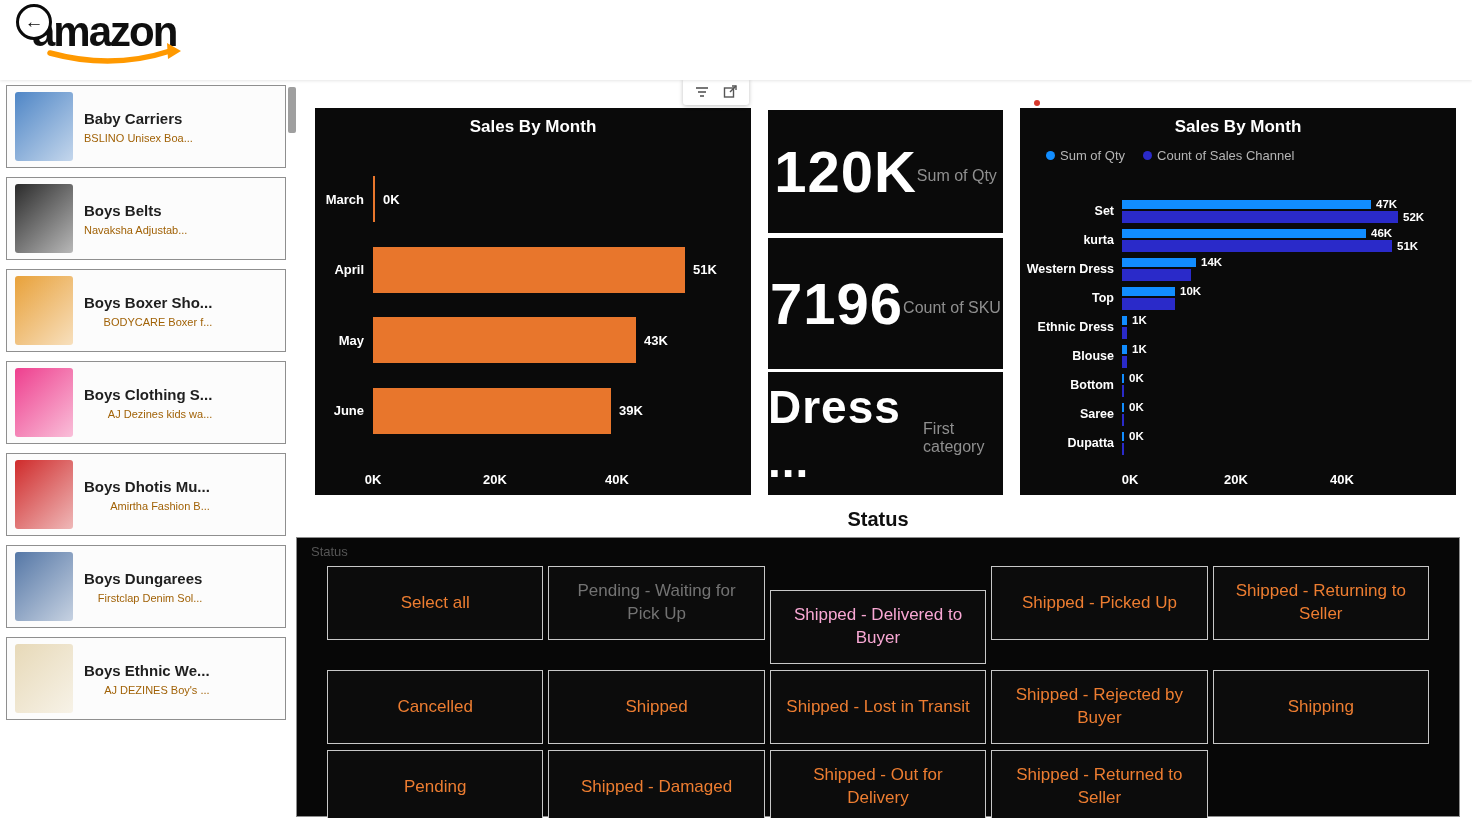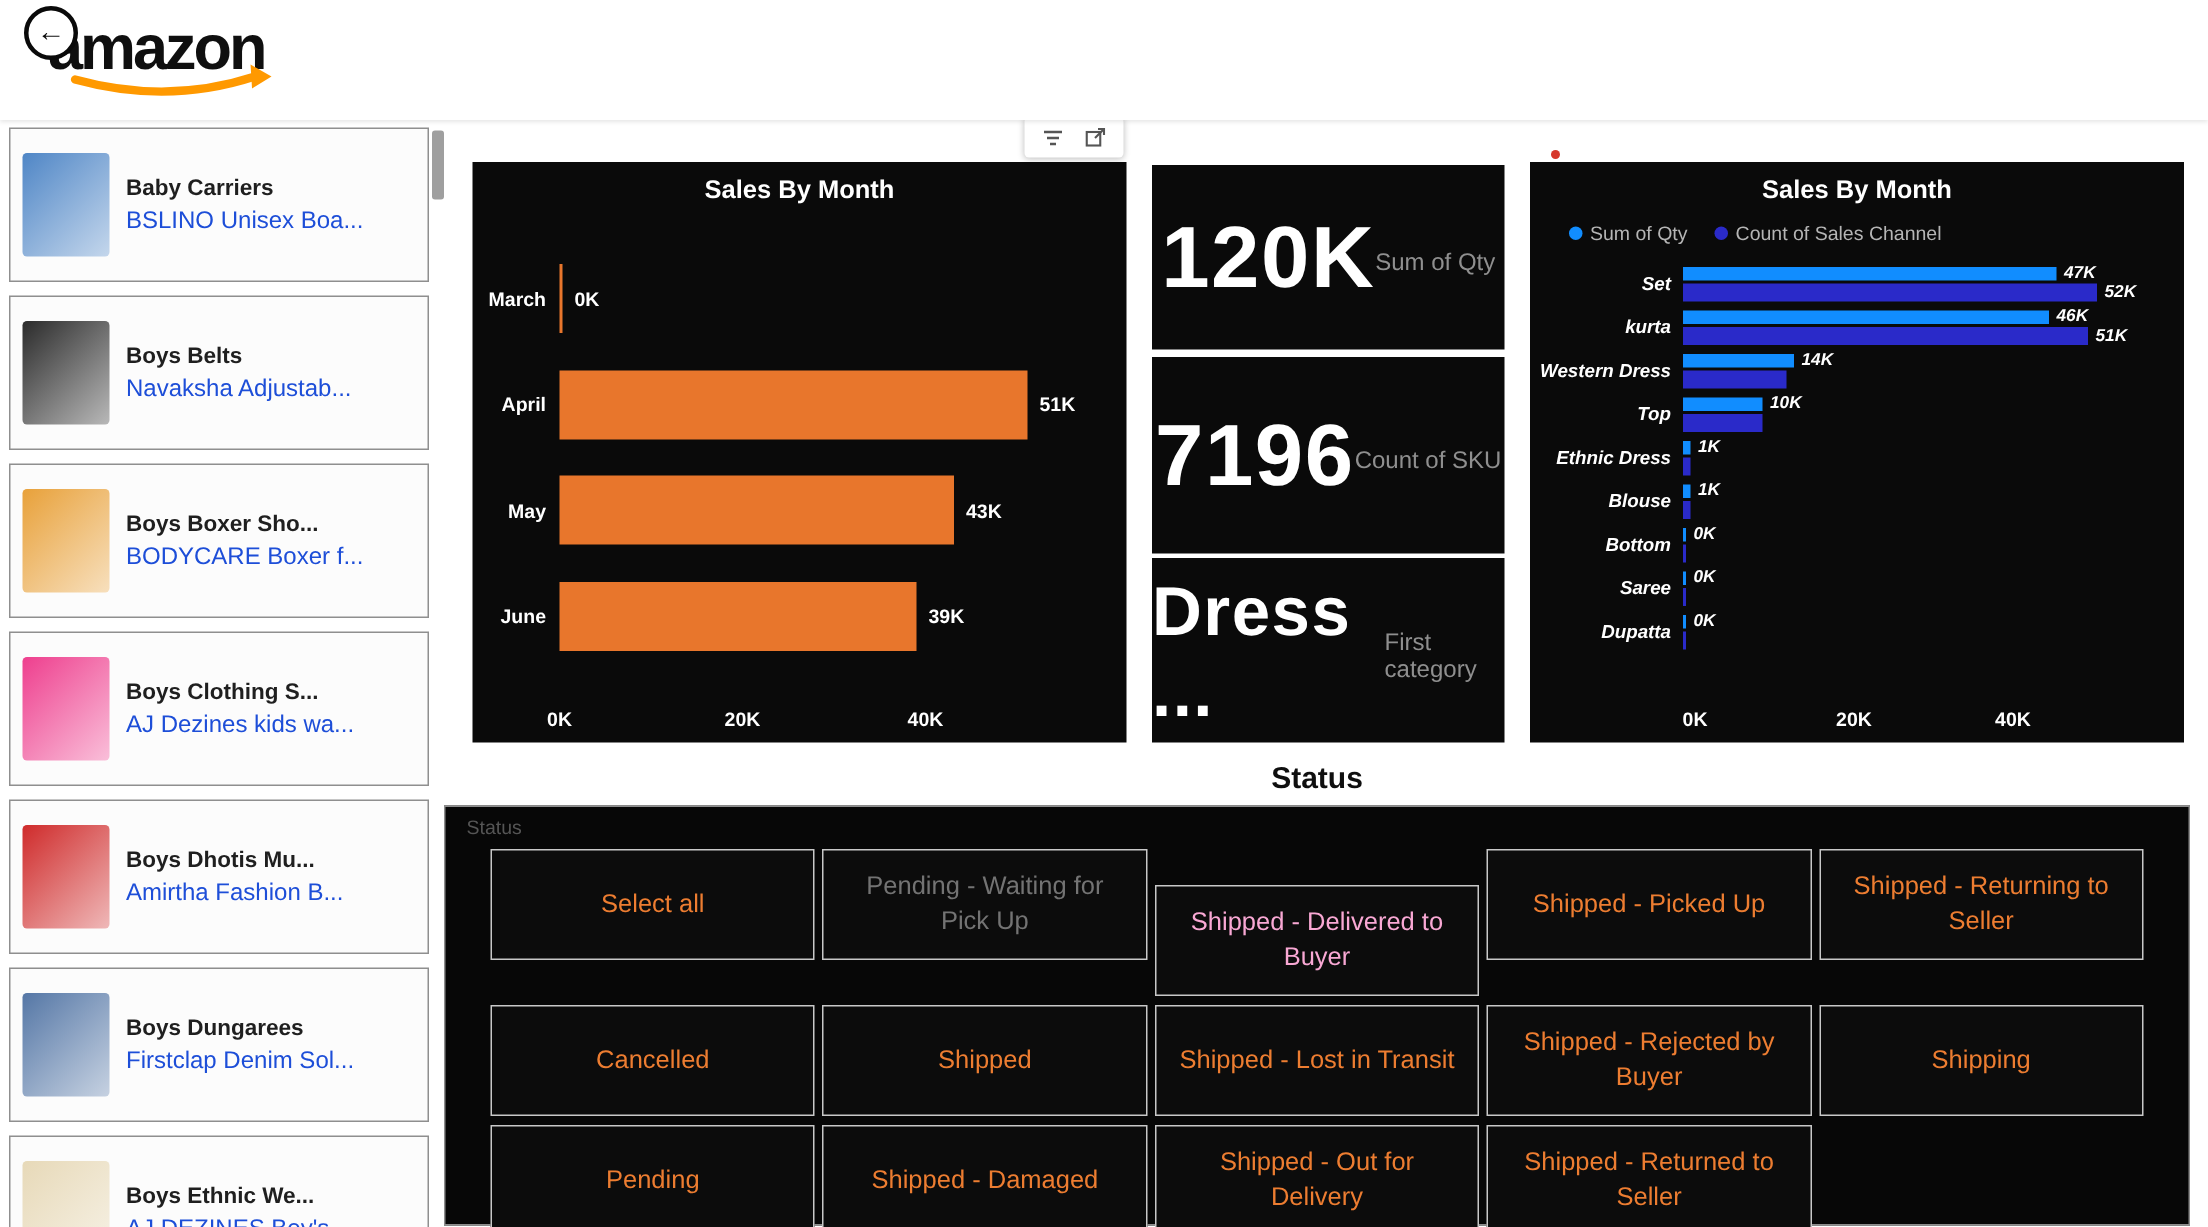--- a/index.html
+++ b/index.html
@@ -14,24 +14,24 @@
   .search-box input { border:none; outline:none; flex:1; font-size:13px; color:#444; font-family:inherit; background:transparent; }
   .search-box input::placeholder { color:#9f9f9f; }
   .sicon { display:flex; align-items:center; justify-content:center; width:22px; height:22px; color:#a8a8a8; cursor:pointer; }
   .clear-x { font-size:17px; color:#b5b5b5; margin-left:8px; }
   .nav-btn { position:absolute; background:#fff; border-radius:9px; display:flex; align-items:center; justify-content:center; font-weight:bold; font-size:17px; color:#111; cursor:pointer; }
   .nav-overview { left:950px; top:12px; width:230px; height:48px; border:2px solid #2f7df6; box-shadow:0 0 12px 3px rgba(43,123,255,.75); }
   .nav-product { left:1203px; top:14px; width:224px; height:46px; border:2px solid #8badf0; box-shadow:0 0 12px 3px rgba(236,130,130,.55); }
 
   
   .sidebar { position:absolute; left:6px; top:85px; width:280px; }
-  .card { height:103px; margin-bottom:9px; border:1px solid #8f8f8f; background:#fcfcfc; display:flex; align-items:center; padding:6px 8px; gap:11px; cursor:pointer; }
+  .card { height:83px; margin-bottom:9px; border:1px solid #8f8f8f; background:#fcfcfc; display:flex; align-items:center; padding:6px 8px; gap:11px; cursor:pointer; }
   .thumb { width:58px; height:69px; border-radius:3px; flex:0 0 auto; }
   .ctitle { font-size:15px; font-weight:bold; color:#1f1f1f; }
-  .csub { font-size:16px; color:#1d4ed8; margin-top:5px;text-align:right; }
+  .csub { font-size:11px; color:#a16207; margin-top:5px;text-align:right; }
   .scroll-thumb { position:absolute; left:288px; top:87px; width:8px; height:46px; background:#9f9f9f; border-radius:2px; cursor:pointer; }
 
   
   .panel { position:absolute; background:#0a0a0a; }
   .ptitle { color:#fff; font-weight:bold; font-size:17px; text-align:center; padding-top:9px; }
   .panel1 { left:315px; top:108px; width:436px; height:387px; }
   .panel2 { left:1020px; top:108px; width:436px; height:387px; }
 
   .mini-toolbar { position:absolute; left:683px; top:78px; width:66px; height:27px; background:#fff; border-radius:3px; box-shadow:0 1px 4px rgba(0,0,0,.25); display:flex; align-items:center; justify-content:space-evenly; z-index:4; }
   .tool-icon { display:flex; align-items:center; justify-content:center; width:20px; height:20px; cursor:pointer; color:#555; }
@@ -46,21 +46,21 @@
   .vlab1 { margin-left:8px; color:#fff; font-size:13px; font-weight:bold; }
   .axis { position:absolute; height:16px; }
   #c1-axis { left:58px; right:40px; bottom:7px; }
   .tick { position:absolute; top:0; transform:translateX(-50%); color:#fff; font-size:13px; font-weight:bold; }
 
   
   #c2-legend { position:absolute; top:40px; left:26px; display:flex; gap:18px; align-items:center; }
   .lgit { display:flex; align-items:center; }
   .lgdot { width:9px; height:9px; border-radius:50%; display:inline-block; margin-right:5px; }
   .lgtxt { color:#b5b5b5; font-size:13px; }
-  #c2-rows { position:absolute; top:66px; height:261px; left:0; right:0; display:flex; flex-direction:column;font-style:italic; }
+  #c2-rows { position:absolute; top:88px; height:261px; left:0; right:0; display:flex; flex-direction:column; }
   .crow2 { flex:1; display:flex; align-items:center; }
   .cat2 { width:102px; text-align:right; padding-right:8px; color:#fff; font-size:12.5px; font-weight:bold; }
   .bars2 { flex:1; display:flex; flex-direction:column; justify-content:center; gap:1px; }
   .bwrap { display:flex; align-items:center; }
   .vlab2 { margin-left:5px; color:#fff; font-size:11.5px; font-weight:bold; }
   #c2-axis { left:110px; right:20px; bottom:7px; }
 
   
   .kpi { position:absolute; left:768px; width:235px; background:#0a0a0a; display:flex; flex-direction:row; align-items:center; justify-content:center; }
   .kval { color:#fff; font-weight:bold; font-size:58px; letter-spacing:1px; }

